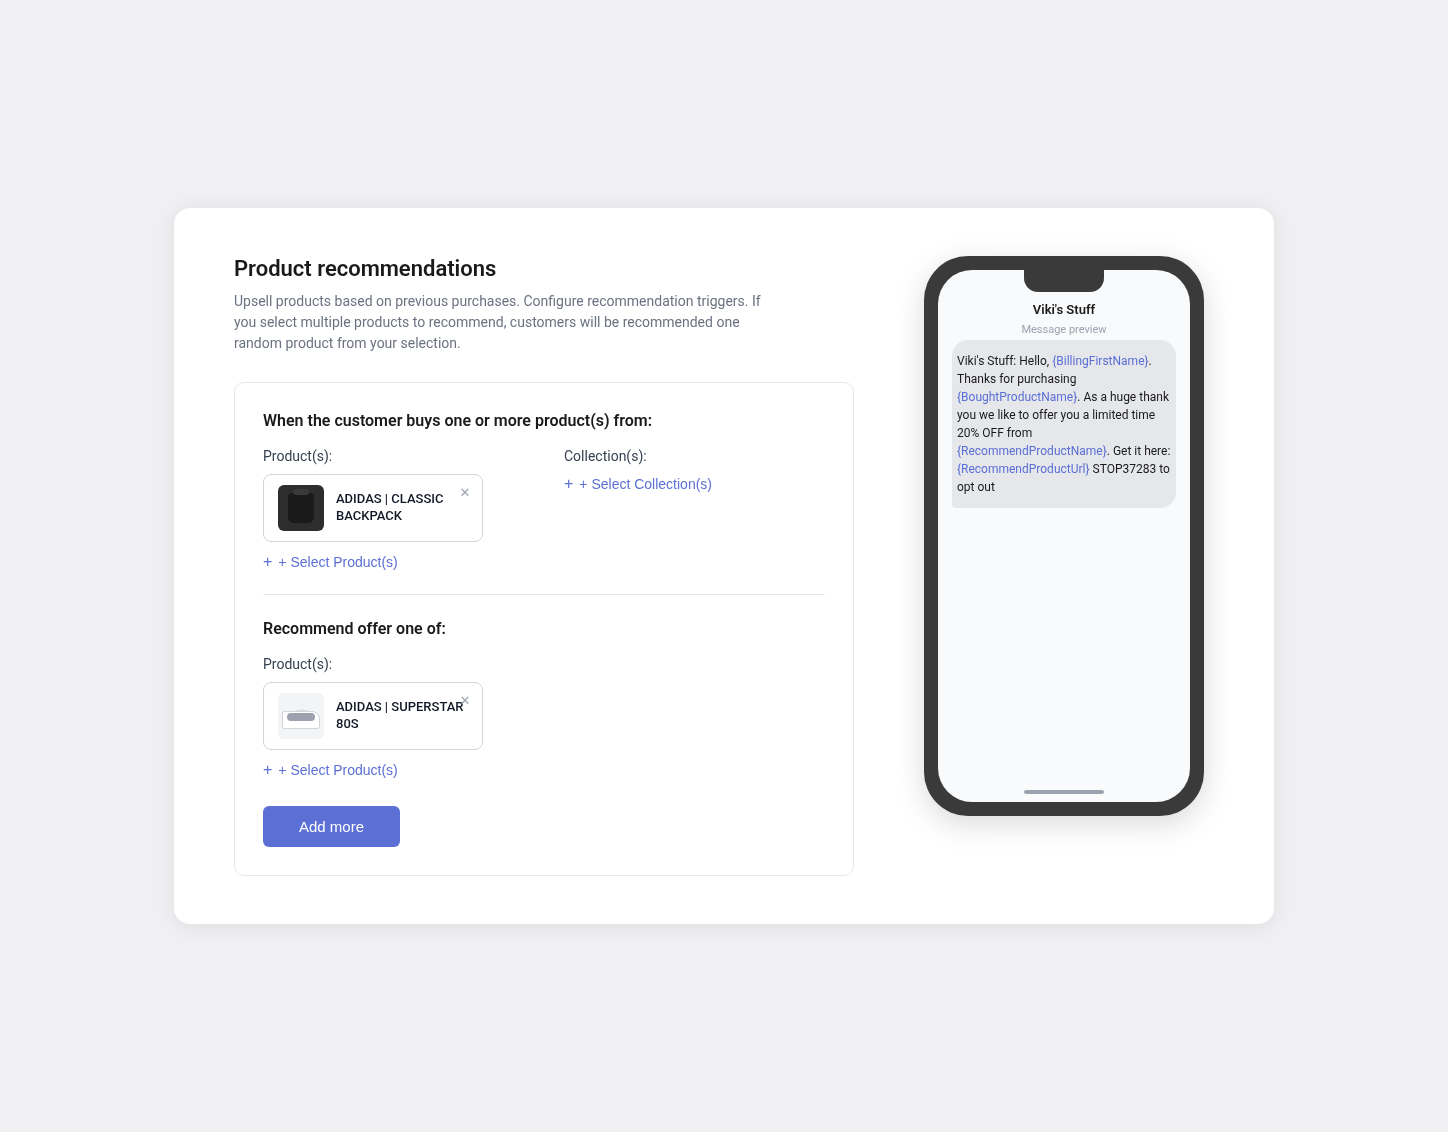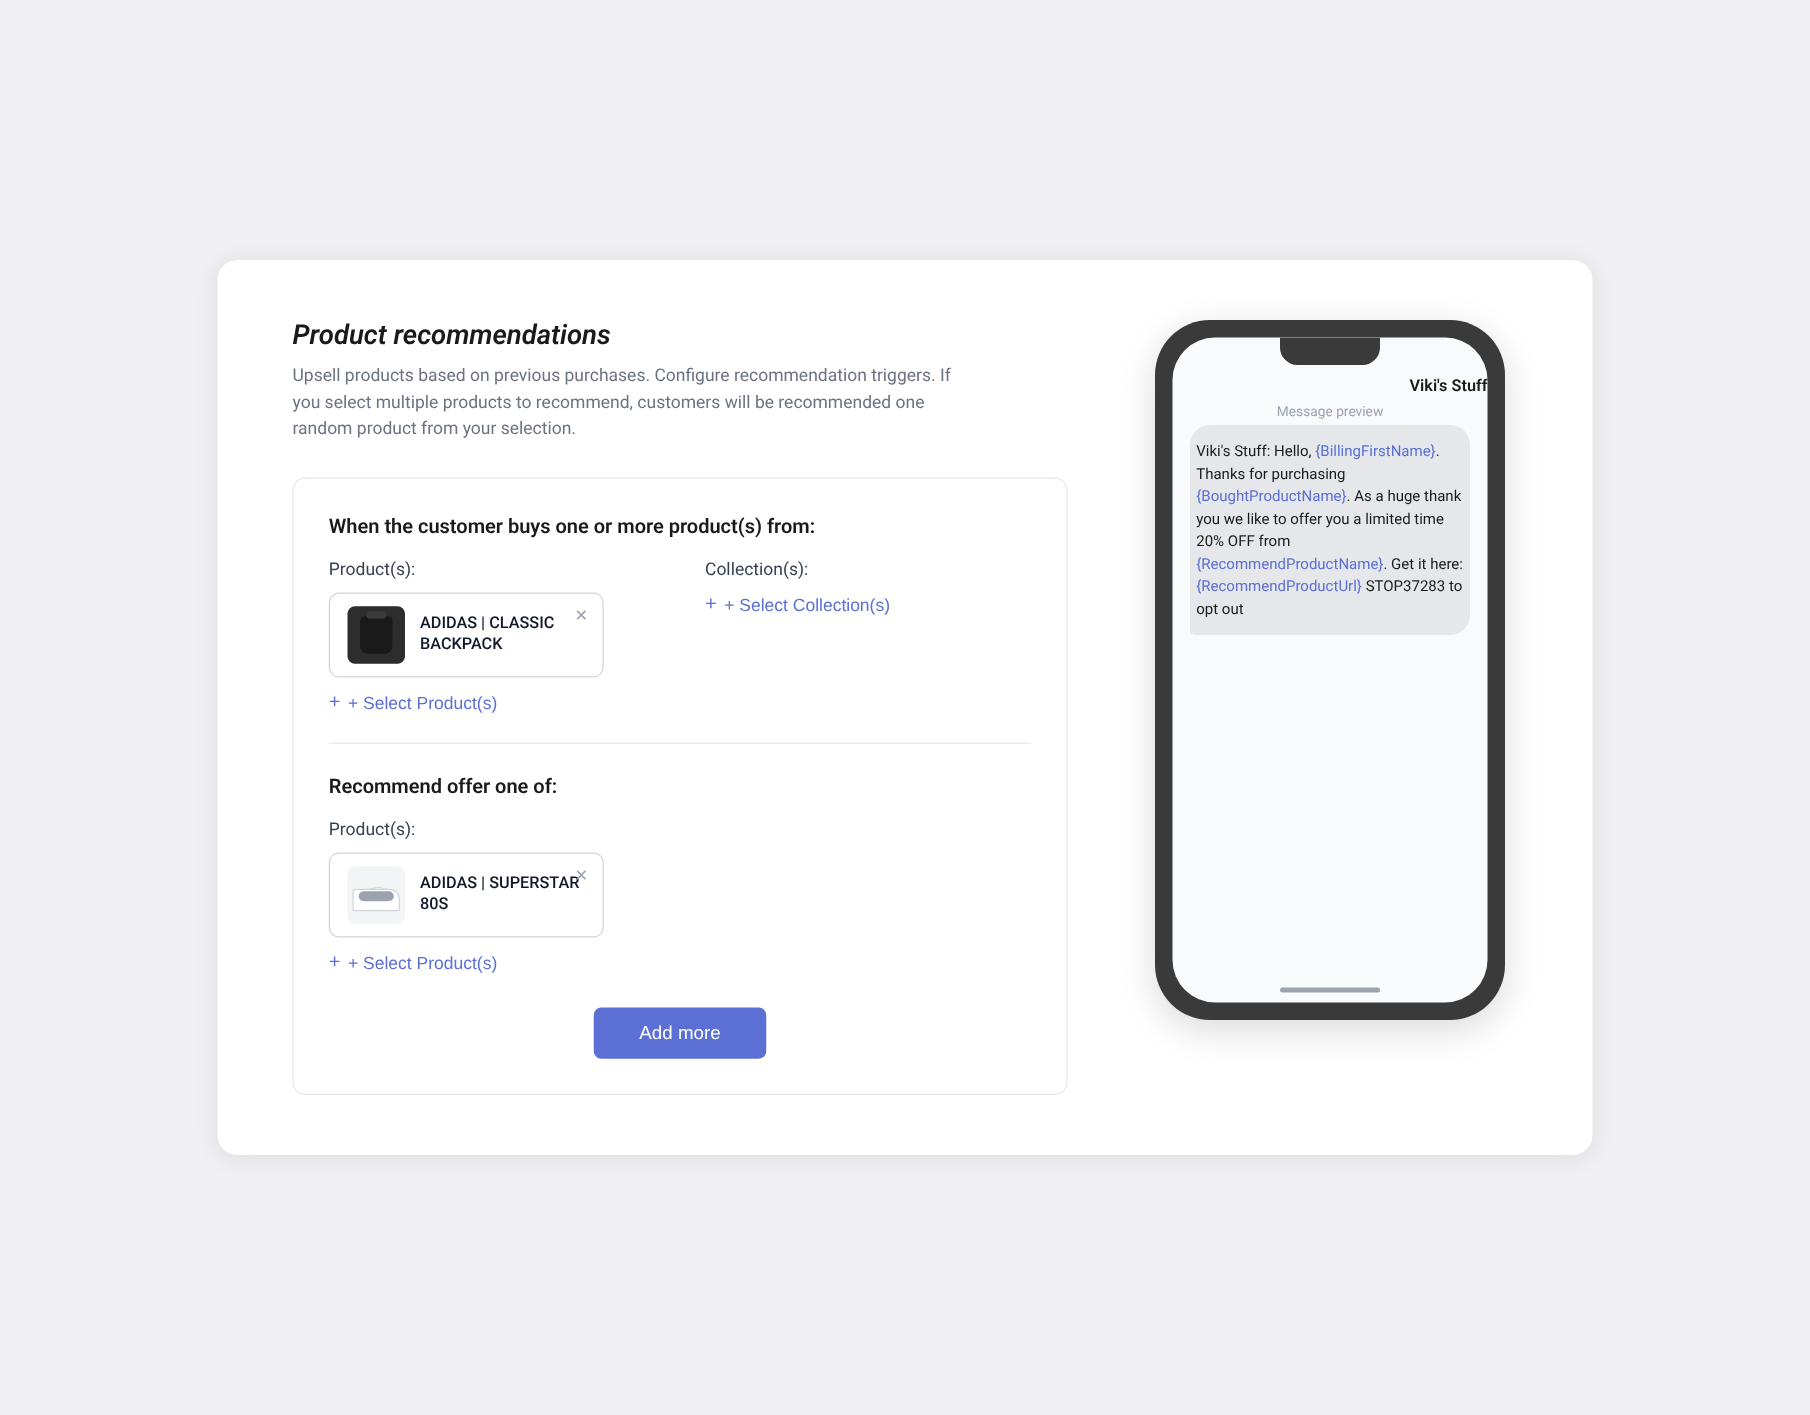--- a/index.html
+++ b/index.html
@@ -32,21 +32,20 @@
       width: 300px;
       display: flex;
       align-items: center;
       justify-content: center;
     }
     .page-title {
       font-size: 22px;
       font-weight: 600;
       color: #1a1a1a;
       margin-bottom: 10px;
-      font-style: italic;
     }
     .page-description {
       font-size: 14px;
       color: #6b7280;
       line-height: 1.5;
       margin-bottom: 28px;
       max-width: 540px;
     }
     .config-card {
       border: 1px solid #e5e7eb;
@@ -185,21 +184,21 @@
       line-height: 1;
     }
     .divider {
       border: none;
       border-top: 1px solid #e5e7eb;
       margin: 24px 0;
     }
     .recommend-section { }
     .add-more-row {
       display: flex;
-      justify-content: center;
+      justify-content: flex-start;
       margin-top: 28px;
     }
     .add-more-btn {
       background: #5b6fd4;
       color: #fff;
       border: none;
       border-radius: 6px;
       padding: 12px 36px;
       font-size: 15px;
       font-weight: 500;
@@ -226,21 +225,21 @@
     }
     .phone-notch {
       width: 80px;
       height: 22px;
       background: #3a3a3a;
       border-radius: 0 0 14px 14px;
       margin: 0 auto 0;
       flex-shrink: 0;
     }
     .phone-header {
-      text-align: right;
+      text-align: center;
       padding: 10px 0 6px;
       font-size: 13px;
       font-weight: 600;
       color: #1a1a1a;
       flex-shrink: 0;
     }
     .phone-subheader {
       text-align: center;
       font-size: 11px;
       color: #9ca3af;

